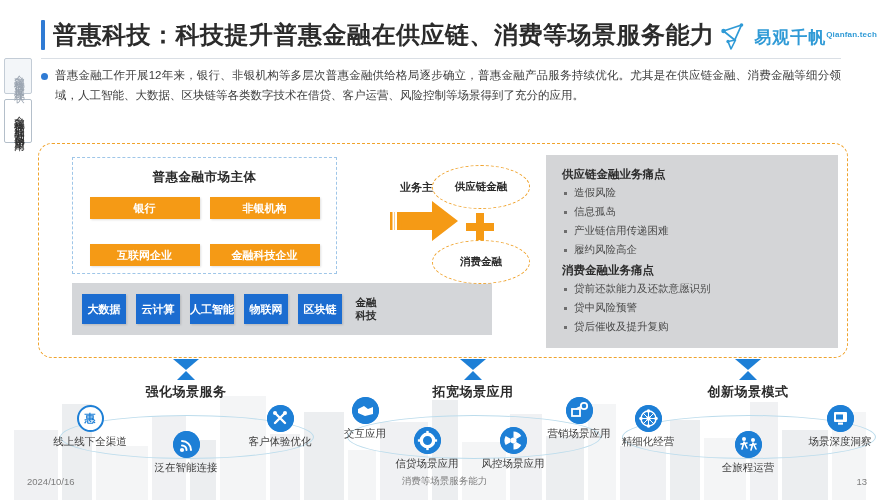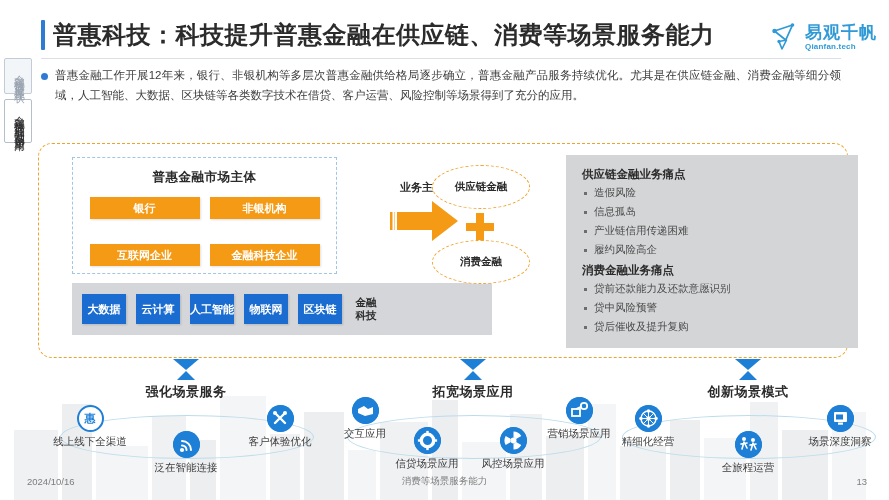--- a/index.html
+++ b/index.html
@@ -34,21 +34,21 @@
   .title-bar{position:absolute;left:41px;top:20px;width:4px;height:30px;background:#2f7bd4;border-radius:1px;z-index:5;}
   .title{
     position:absolute;left:53px;top:19px;z-index:5;
     font-size:24px;font-weight:bold;color:#2b2b2b;letter-spacing:.5px;
     white-space:nowrap;
   }
   .hr-under{position:absolute;left:41px;top:58px;width:800px;height:1px;background:#dadfe5;z-index:4;}
 
   .logo{position:absolute;right:12px;top:22px;z-index:6;display:flex;align-items:center;gap:5px;}
   .logo-mark{width:30px;height:30px;flex:none;}
-  .logo-txt{display:flex;flex-direction:column;line-height:1;}
+  .logo-txt{display:flex;flex-direction:row;line-height:1;}
   .logo-cn{font-size:17px;font-weight:bold;color:#2f9ad6;letter-spacing:1px;}
   .logo-en{font-size:8px;font-weight:bold;color:#2f9ad6;letter-spacing:.2px;margin-top:2px;}
 
   
   .intro{position:absolute;left:41px;top:66px;width:800px;z-index:5;display:flex;gap:7px;}
   .intro-dot{width:7px;height:7px;border-radius:50%;background:#2f7bd4;flex:none;margin-top:7px;}
   .intro-txt{font-size:11.5px;line-height:1.72;color:#3c3c3c;text-align:justify;}
 
   
   .dash-box{
@@ -102,21 +102,21 @@
     background:#ffffff;
     display:flex;align-items:center;justify-content:center;
     font-size:10.5px;font-weight:bold;color:#2b2b2b;white-space:nowrap;
   }
   .ell-a{left:432px;top:165px;width:96px;height:42px;}
   .ell-b{left:432px;top:240px;width:96px;height:42px;}
 
   
   .pain-panel{
     position:absolute;left:546px;top:155px;width:292px;height:193px;
-    background:#d4d5d7;z-index:4;box-sizing:border-box;padding:9px 14px 0 16px;margin-left:20px;
+    background:#d4d5d7;z-index:4;box-sizing:border-box;padding:9px 14px 0 16px;
   }
   .pain-h{font-size:11.5px;font-weight:bold;color:#2b2b2b;margin:3px 0 5px 0;}
   .pain-h.second{margin-top:8px;}
   .pain-li{font-size:10.5px;color:#4a4a4a;line-height:1.05;margin:0 0 8px 12px;position:relative;}
   .pain-li:before{content:"";position:absolute;left:-10px;top:5px;width:2.5px;height:2.5px;background:#6d6d6d;}
 
   
   .dnarrow{position:absolute;z-index:5;width:26px;height:22px;}
 
   

